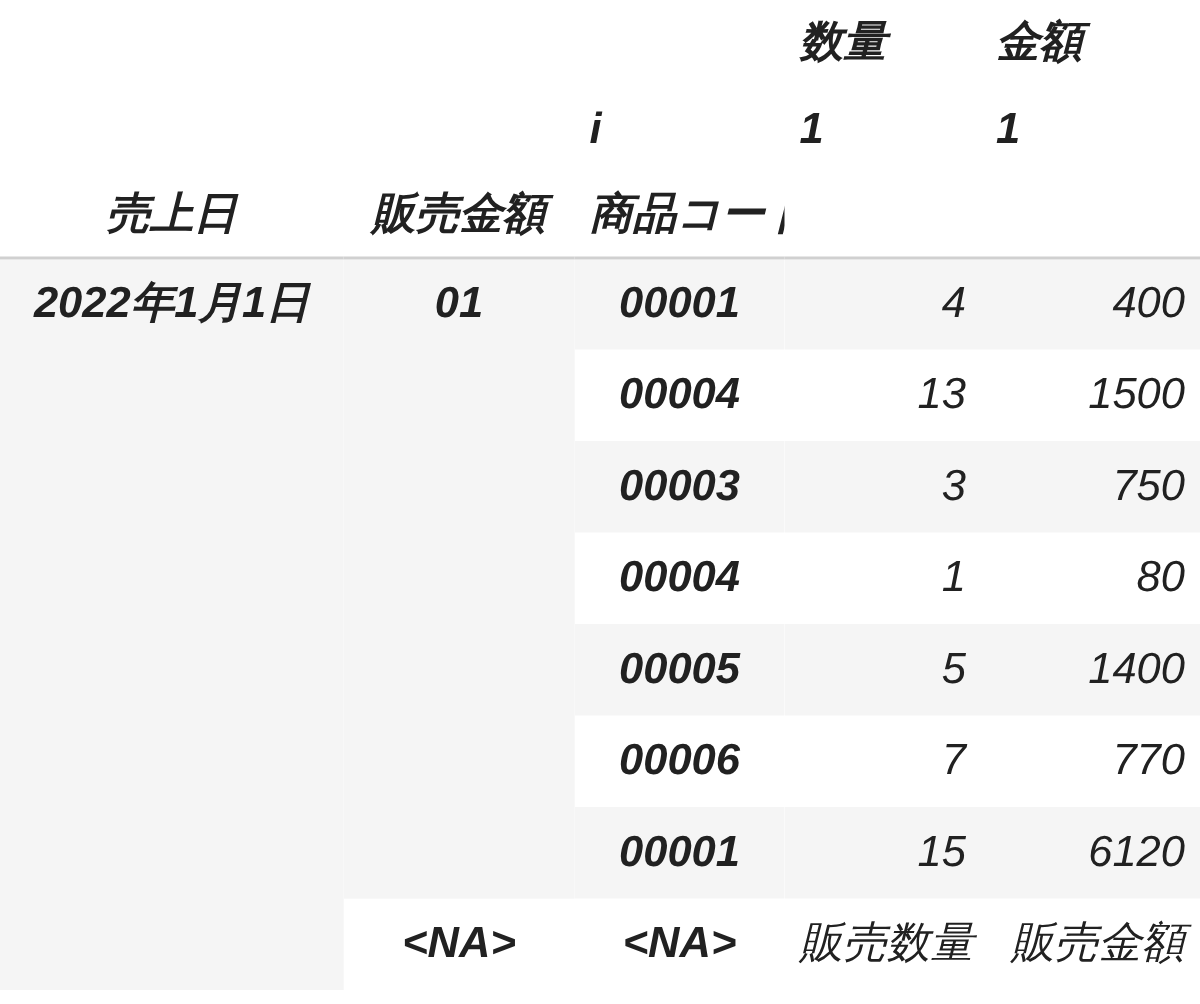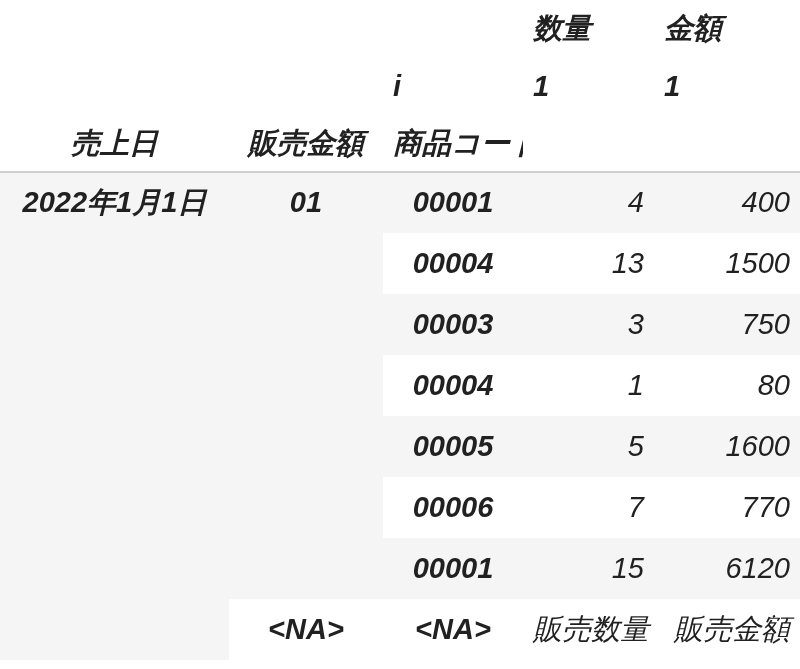--- a/index.html
+++ b/index.html
@@ -96,21 +96,21 @@
       <td>750</td>
     </tr>
     <tr>
       <th>00004</th>
       <td>1</td>
       <td>80</td>
     </tr>
     <tr>
       <th>00005</th>
       <td>5</td>
-      <td>1600</td>
+      <td>1400</td>
     </tr>
     <tr>
       <th>00006</th>
       <td>7</td>
       <td>770</td>
     </tr>
     <tr>
       <th>00001</th>
       <td>15</td>
       <td>6120</td>

